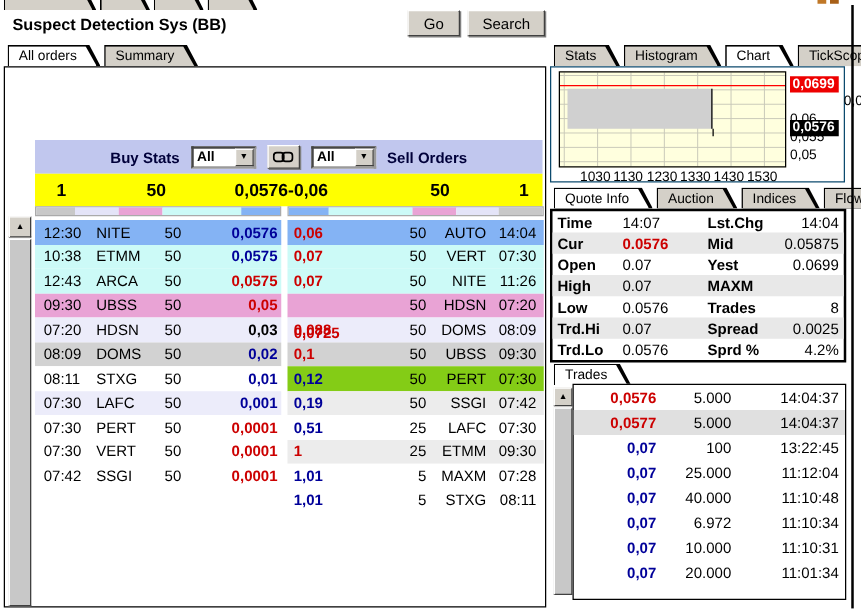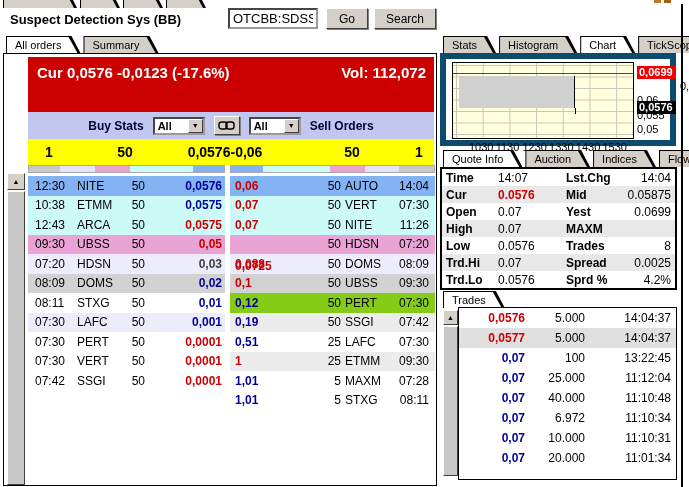--- a/index.html
+++ b/index.html
@@ -64,31 +64,31 @@
 
   #buyRows  { position:absolute; left:24px;  top:122px; width:197px; }
   #sellRows { position:absolute; left:226px; top:122px; width:205px; }
   .obrow { height:19.5px; display:flex; align-items:center; font-size:12px; }
   .obrow .t  { width:40px; padding-left:7px; }
   .obrow .m  { width:56px; padding-left:9px; }
   .obrow .sz { flex:1; text-align:right; padding-right:26px; }
   .obrow .px { width:54px; text-align:right; font-weight:bold; padding-right:3px; }
   .obrow.sell .px { width:58px; text-align:left; padding-left:5px; }
   .obrow.sell .sz { flex:1; text-align:right; padding-right:4px; }
-  .obrow.sell .m  { width:44px; text-align:left; padding-left:0; }
+  .obrow.sell .m  { width:44px; text-align:right; padding-left:0; }
   .obrow.sell .t  { width:46px; text-align:right; padding-left:0; padding-right:6px; }
 
   
   .sbBtn { position:absolute; background:#D4D0C8; border:1px solid; border-color:#fff #404040 #404040 #fff;
            font-size:7px; text-align:center; color:#000; }
   .sbThumb { position:absolute; background:#C8C8C8; border:1px solid; border-color:#fff #404040 #404040 #fff; }
 
   
   #rightTabs { left:443px; top:36px; height:17px; }
-  #chartBox { left:440px; top:53px; width:236px; height:93px; border:6px solid #0c4a6e; background:#fff; }
+  #chartBox { left:440px; top:53px; width:236px; height:93px; border:1px solid #0c4a6e; background:#fff; }
   #plot { position:absolute; left:6px; top:3px; width:182px; height:77px; border:1px solid #000;
           background-color:#FFFFDE;
           background-image:linear-gradient(#c8c8b8 1px, transparent 1px),
                            linear-gradient(90deg,#c8c8b8 1px, transparent 1px);
           background-size:26.7px 11.5px; background-position:3px 2px; overflow:hidden; }
   .ylab { position:absolute; font-size:11px; left:191px; white-space:nowrap; }
   .ylab.redbg  { background:#EE0000; color:#fff; font-weight:bold; padding:0 3px 1px 2px; z-index:3; }
   .ylab.blackbg{ background:#000;    color:#fff; font-weight:bold; padding:0 3px 1px 2px; z-index:3; }
   .xlab { position:absolute; top:82px; font-size:11px; }
   #quoteTabs { left:443px; top:150px; height:17px; }
@@ -116,31 +116,26 @@
 
 <div id="app">
 
   <div id="topTabs" class="abs">
     <div class="row"><span class="tab-o" style="height: 18px;"><span class="tab-i" style="width: 70px; height: 17px; padding: 0px;"></span></span><span class="tab-o" style="height: 18px;"><span class="tab-i" style="width: 36px; height: 17px; padding: 0px;"></span></span><span class="tab-o" style="height: 18px;"><span class="tab-i" style="width: 36px; height: 17px; padding: 0px;"></span></span><span class="tab-o" style="height: 18px;"><span class="tab-i" style="width: 36px; height: 17px; padding: 0px;"></span></span></div>
   </div>
   <div id="orangeMark1" class="abs"></div>
   <div id="orangeMark2" class="abs"></div>
 
   <div id="title" class="abs">Suspect Detection Sys (BB)</div>
-  <input id="symInput" class="abs sunken" value="OTCBB:SDSS" style="">
   <button id="goBtn" class="abs btn3d">Go</button>
   <button id="searchBtn" class="abs btn3d">Search</button>
 
   <div id="leftTabs" class="abs tabbar"><span class="tab-o sel"><span class="tab-i">All orders</span></span><span class="tab-o"><span class="tab-i">Summary</span></span></div>
 
   <div id="leftPanel" class="abs">
-    <div id="banner">
-      <span class="cur">Cur 0,0576 -0,0123 (-17.6%)</span>
-      <span class="vol">Vol: 112,072</span>
-    </div>
 
     <div id="ctrlBar">
       <span class="ctrlLabel">Buy Stats</span>
       <span class="combo">
         <span class="val">All</span>
         <span class="dd">▼</span>
       </span>
       <span id="linkBtn" class="btn3d">
         <svg width="17" height="11" viewBox="0 0 17 11">
           <rect x="1" y="2" width="8" height="7" rx="2.5" fill="none" stroke="#000" stroke-width="1.4"></rect>
@@ -199,21 +194,21 @@
         <div class="obrow" style="background: rgb(233, 163, 213);">
           <span class="t">09:30</span>
           <span class="m">UBSS</span>
           <span class="sz">50</span>
           <span class="px" style="color: rgb(204, 0, 0);">0,05</span>
         </div>
         <div class="obrow" style="background: rgb(236, 236, 250);">
           <span class="t">07:20</span>
           <span class="m">HDSN</span>
           <span class="sz">50</span>
-          <span class="px" style="color: #404040;">0,03</span>
+          <span class="px" style="color: #000000;">0,03</span>
         </div>
         <div class="obrow" style="background: rgb(210, 210, 210);">
           <span class="t">08:09</span>
           <span class="m">DOMS</span>
           <span class="sz">50</span>
           <span class="px" style="color: rgb(0, 0, 153);">0,02</span>
         </div>
         <div class="obrow" style="background: rgb(255, 255, 255);">
           <span class="t">08:11</span>
           <span class="m">STXG</span>

